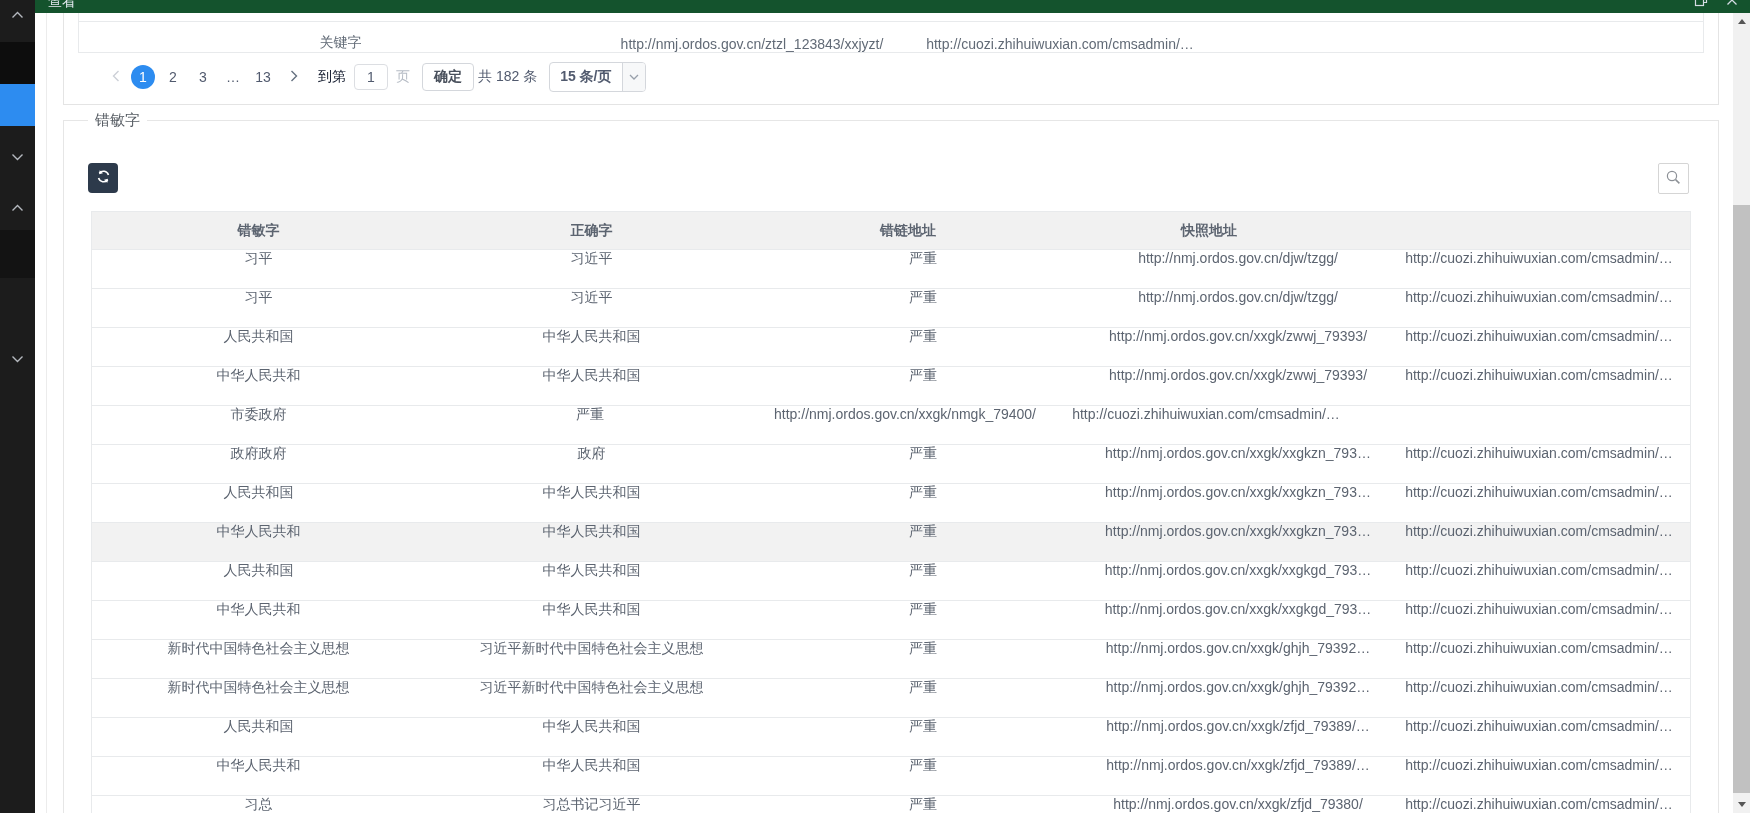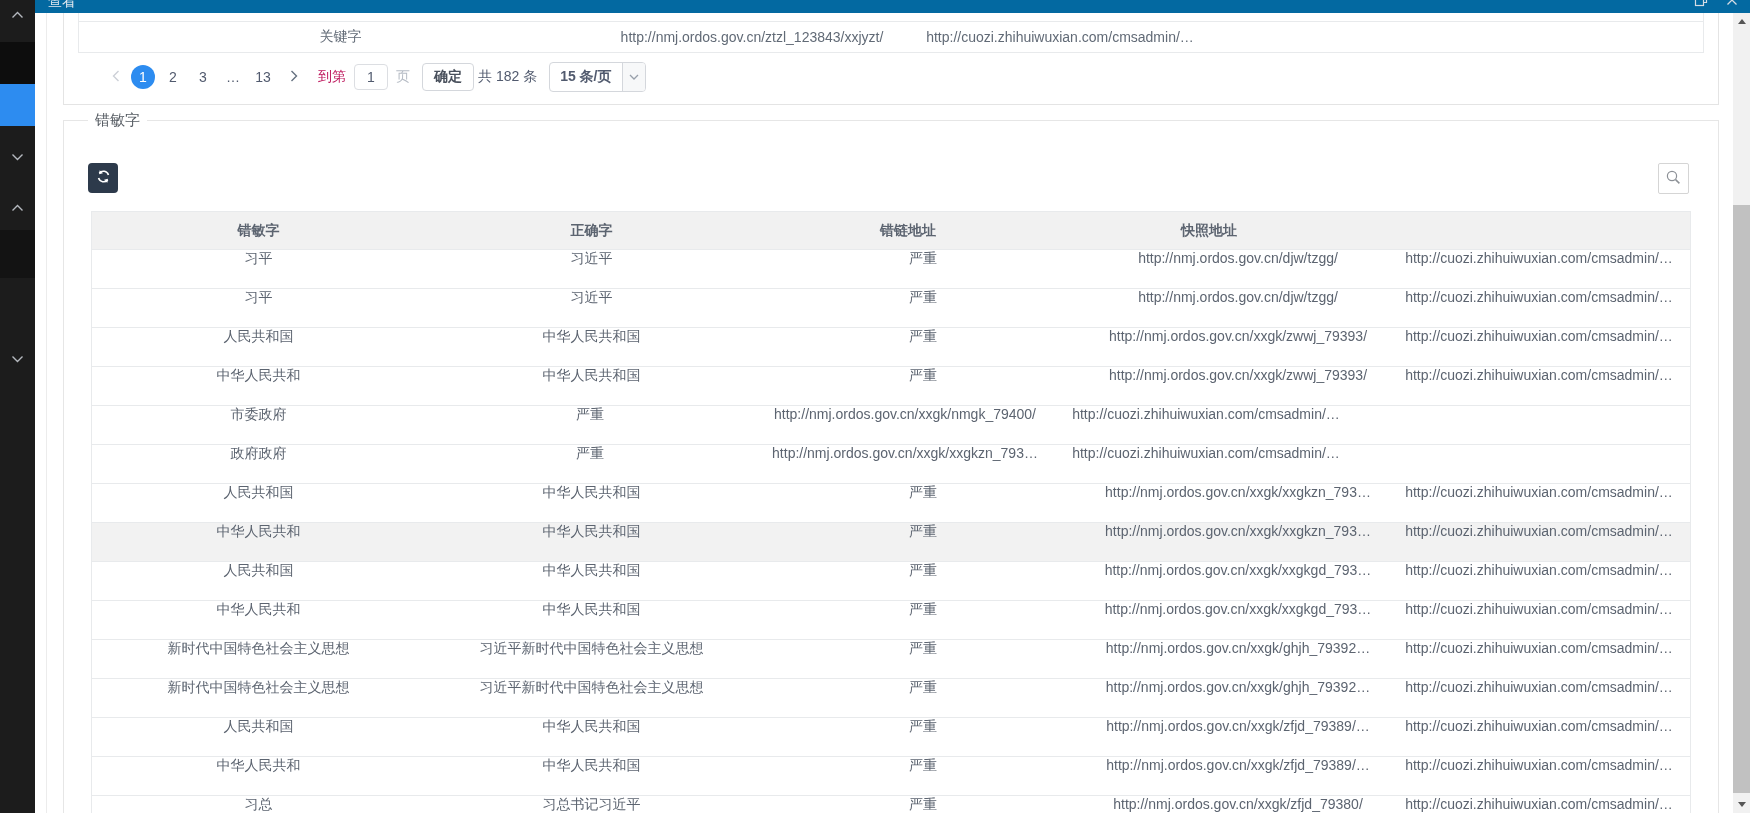--- a/index.html
+++ b/index.html
@@ -5,40 +5,40 @@
   html,body{margin:0;padding:0;background:#fff;overflow:hidden;}
   #screen{position:relative;width:1750px;height:813px;overflow:hidden;background:#fff;
           font-family:"Liberation Sans","DejaVu Sans",sans-serif;font-size:14px;color:#5c6470;}
   
   .sidebar{position:absolute;left:0;top:0;width:35px;height:813px;background:#1c1c1c;z-index:30;}
   .sb-item{position:absolute;left:0;width:35px;display:flex;align-items:center;justify-content:center;}
   .sb-block1{position:absolute;left:0;top:42px;width:35px;height:42px;background:#0d0d0d;}
   .sb-active{position:absolute;left:0;top:84px;width:35px;height:42px;background:#2d8cf0;cursor:pointer;}
   .sb-block2{position:absolute;left:0;top:230px;width:35px;height:48px;background:#131313;}
   
-  .topbar{position:absolute;left:35px;top:0;width:1715px;height:13px;background:#0369a1;z-index:40;overflow:hidden;}
+  .topbar{position:absolute;left:35px;top:0;width:1715px;height:13px;background:#14532d;z-index:40;overflow:hidden;}
   .topbar .title{position:absolute;left:13px;top:-7px;font-size:14px;color:#e3e9f0;}
   .win-ico{position:absolute;top:-7px;}
   .win-restore{right:42px;}
   .win-close{right:12px;}
   
   .dialog-edge{position:absolute;left:46px;top:13px;height:800px;width:0;border-left:1px solid #ececec;}
   
   .kw-panel{position:absolute;left:63px;top:-40px;width:1654px;height:143px;border:1px solid #e4e4e4;background:#fff;z-index:10;}
   .kw-table{position:absolute;left:14px;top:0;width:1626px;height:92px;border:1px solid #e8eaec;box-sizing:border-box;}
-  .kw-row{position:absolute;left:0;right:0;bottom:0;height:30px;border-top:1px solid #e8eaec;display:flex;align-items:center;}
+  .kw-row{position:absolute;left:0;right:0;bottom:0;height:30px;border-top:1px solid #e8eaec;display:flex;align-items:flex-end;}
   .kw-cell{text-align:center;white-space:nowrap;overflow:hidden;color:#616a76;}
   .kwc1{width:523px;}.kwc2{width:485px;}.kwc3{width:300px;}.kwc4{width:316px;}
   
   .pagination{position:absolute;left:14px;top:96px;height:40px;display:flex;align-items:center;color:#515a6e;}
   .pg-prev{margin-left:26px;width:24px;display:flex;justify-content:center;cursor:pointer;}
   .pg-next{margin-left:4px;width:24px;display:flex;justify-content:center;cursor:pointer;}
   .pg-item{min-width:24px;height:24px;line-height:24px;text-align:center;margin:0 3px;border-radius:50%;cursor:pointer;}
   .pg-item.active{background:#2d8cf0;color:#fff;}
-  .pg-goto{margin-left:12px;color:#be185d;font-family:Liberation Serif, serif;}
+  .pg-goto{margin-left:12px;color:#0f172a;font-family:Liberation Serif, serif;}
   .pg-input{width:34px;height:26px;margin:0 8px;border:1px solid #dcdee2;border-radius:4px;text-align:center;
             font:inherit;color:#515a6e;box-sizing:border-box;background:#fff;}
   .pg-unit{color:#b6bcc5;}
   .pg-confirm{margin-left:12px;height:28px;padding:0 11px;border:1px solid #d4d7dc;border-radius:4px;background:#fff;
               font:inherit;font-weight:700;color:#49505c;cursor:pointer;}
   .pg-total{margin-left:4px;}
   .pg-size{margin-left:12px;display:flex;align-items:stretch;height:28px;border:1px solid #d4d7dc;border-radius:4px;
            overflow:hidden;cursor:pointer;background:#fff;}
   .pg-size-label{padding:0 10px;display:flex;align-items:center;font-weight:bold;}
   .pg-size-caret{width:22px;border-left:1px solid #d4d7dc;background:#f7f8f9;display:flex;align-items:center;justify-content:center;}
@@ -228,20 +228,21 @@
     <div class="t-cell c5">http://cuozi.zhihuiwuxian.com/cmsadmin/…</div>
   </div>
           <div class="t-row">
     <div class="t-cell c1">市委政府</div>
     <div class="t-cell c3">严重</div>
     <div class="t-cell c4">http://nmj.ordos.gov.cn/xxgk/nmgk_79400/</div>
     <div class="t-cell c5">http://cuozi.zhihuiwuxian.com/cmsadmin/…</div>
   </div>
           <div class="t-row">
     <div class="t-cell c1">政府政府</div>
+    <div class="t-cell c2">政府</div>
     <div class="t-cell c3">严重</div>
     <div class="t-cell c4">http://nmj.ordos.gov.cn/xxgk/xxgkzn_793…</div>
     <div class="t-cell c5">http://cuozi.zhihuiwuxian.com/cmsadmin/…</div>
   </div>
           <div class="t-row">
     <div class="t-cell c1">人民共和国</div>
     <div class="t-cell c2">中华人民共和国</div>
     <div class="t-cell c3">严重</div>
     <div class="t-cell c4">http://nmj.ordos.gov.cn/xxgk/xxgkzn_793…</div>
     <div class="t-cell c5">http://cuozi.zhihuiwuxian.com/cmsadmin/…</div>

